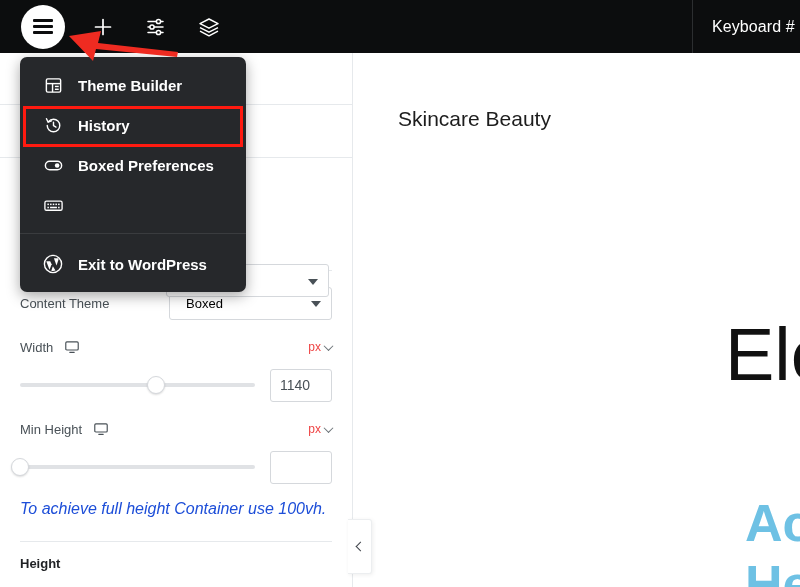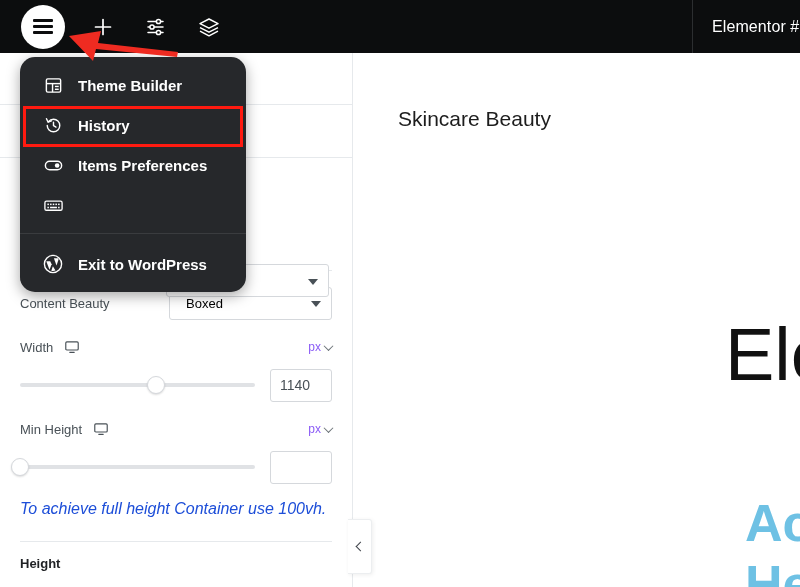--- a/index.html
+++ b/index.html
@@ -93,21 +93,21 @@
     width: 0; height: 0; margin-top: -2px;
     border-left: 5px solid transparent;
     border-right: 5px solid transparent;
     border-top: 6px solid #495157;
   }
 
   .label-with-device { display: flex; align-items: center; gap: 11px; }
   .device-icon { color: #495157; display: flex; }
   .unit {
     display: flex; align-items: center; gap: 4px;
-    font-size: 12px; color: #8b5cf6; cursor: pointer;
+    font-size: 12px; color: #ef4444; cursor: pointer;
   }
   .unit .chev {
     width: 7px; height: 7px;
     border-right: 1.4px solid #6b7277;
     border-bottom: 1.4px solid #6b7277;
     transform: rotate(45deg) translate(-1px,-1px);
   }
 
   .slider-row {
     display: flex; align-items: center; gap: 15px;
@@ -197,21 +197,21 @@
     border-left: 1.6px solid #3f444b;
     border-bottom: 1.6px solid #3f444b;
     transform: rotate(45deg); margin-left: 2px;
   }
 
   
   .menu {
     position: absolute; left: 20px; top: 57px;
     width: 226px;
     background: #26282b;
-    border-radius: 15px;
+    border-radius: 7px;
     box-shadow: 0 4px 14px rgba(0,0,0,.35);
     padding: 8px 0 8px 0;
     z-index: 20;
   }
   .menu-item {
     display: flex; align-items: center; gap: 14px;
     height: 40px; padding: 0 0 0 22px;
     color: #ffffff; font-size: 15px; font-weight: bold;
     cursor: pointer; white-space: nowrap;
   }
@@ -272,21 +272,21 @@
 
     <div class="tb-icon">
       <svg width="22" height="22" viewBox="0 0 22 22" fill="none" stroke="currentColor" stroke-width="1.5" stroke-linejoin="round">
         <polygon points="11,3 20,7.6 11,12.2 2,7.6"></polygon>
         <polyline points="2,11.6 11,16.2 20,11.6"></polyline>
         <polyline points="2,15.2 11,19.8 20,15.2"></polyline>
       </svg>
     </div>
 
     <div class="tb-divider"></div>
-    <div class="tb-title">Elementor #</div>
+    <div class="tb-title">Keyboard #</div>
   </div>
 
   <div class="panel">
 
     <div class="panel-head"></div>
 
     <div class="panel-tabs">
       <div class="panel-tab">
         <span>
           <svg width="17" height="17" viewBox="0 0 20 20" fill="#3f444b">
@@ -298,21 +298,21 @@
       </div>
     </div>
 
     <div class="panel-body">
 
       <div style="height:98px"></div>
 
       <div class="hr"></div>
 
       <div class="row">
-        <span class="row-label">Content Beauty</span>
+        <span class="row-label">Content Theme</span>
         <div class="select">
           <span>Boxed</span>
           <span class="caret"></span>
         </div>
       </div>
 
       <div class="row" style="margin-top:8px;">
         <span class="label-with-device">
           <span class="row-label">Width</span>
           <span class="device-icon">
@@ -411,21 +411,21 @@
       <span>History</span>
     </div>
 
     <div class="menu-item">
       <span class="mi-icon">
         <svg width="21" height="21" viewBox="0 0 22 22" fill="none" stroke="#ffffff" stroke-width="1.5">
           <rect x="2.5" y="6.5" width="17" height="9" rx="4.5"></rect>
           <circle cx="14.8" cy="11" r="2.4" fill="#ffffff" stroke="none"></circle>
         </svg>
       </span>
-      <span>Items Preferences</span>
+      <span>Boxed Preferences</span>
     </div>
 
     <div class="menu-item">
       <span class="mi-icon">
         <svg width="21" height="21" viewBox="0 0 22 22" fill="none" stroke="#ffffff" stroke-width="1.4">
           <rect x="2" y="6.5" width="18" height="9.5" rx="1.6"></rect>
           <g fill="#ffffff" stroke="none">
             <rect x="4.6" y="9" width="1.6" height="1.6"></rect>
             <rect x="7.4" y="9" width="1.6" height="1.6"></rect>
             <rect x="10.2" y="9" width="1.6" height="1.6"></rect>

